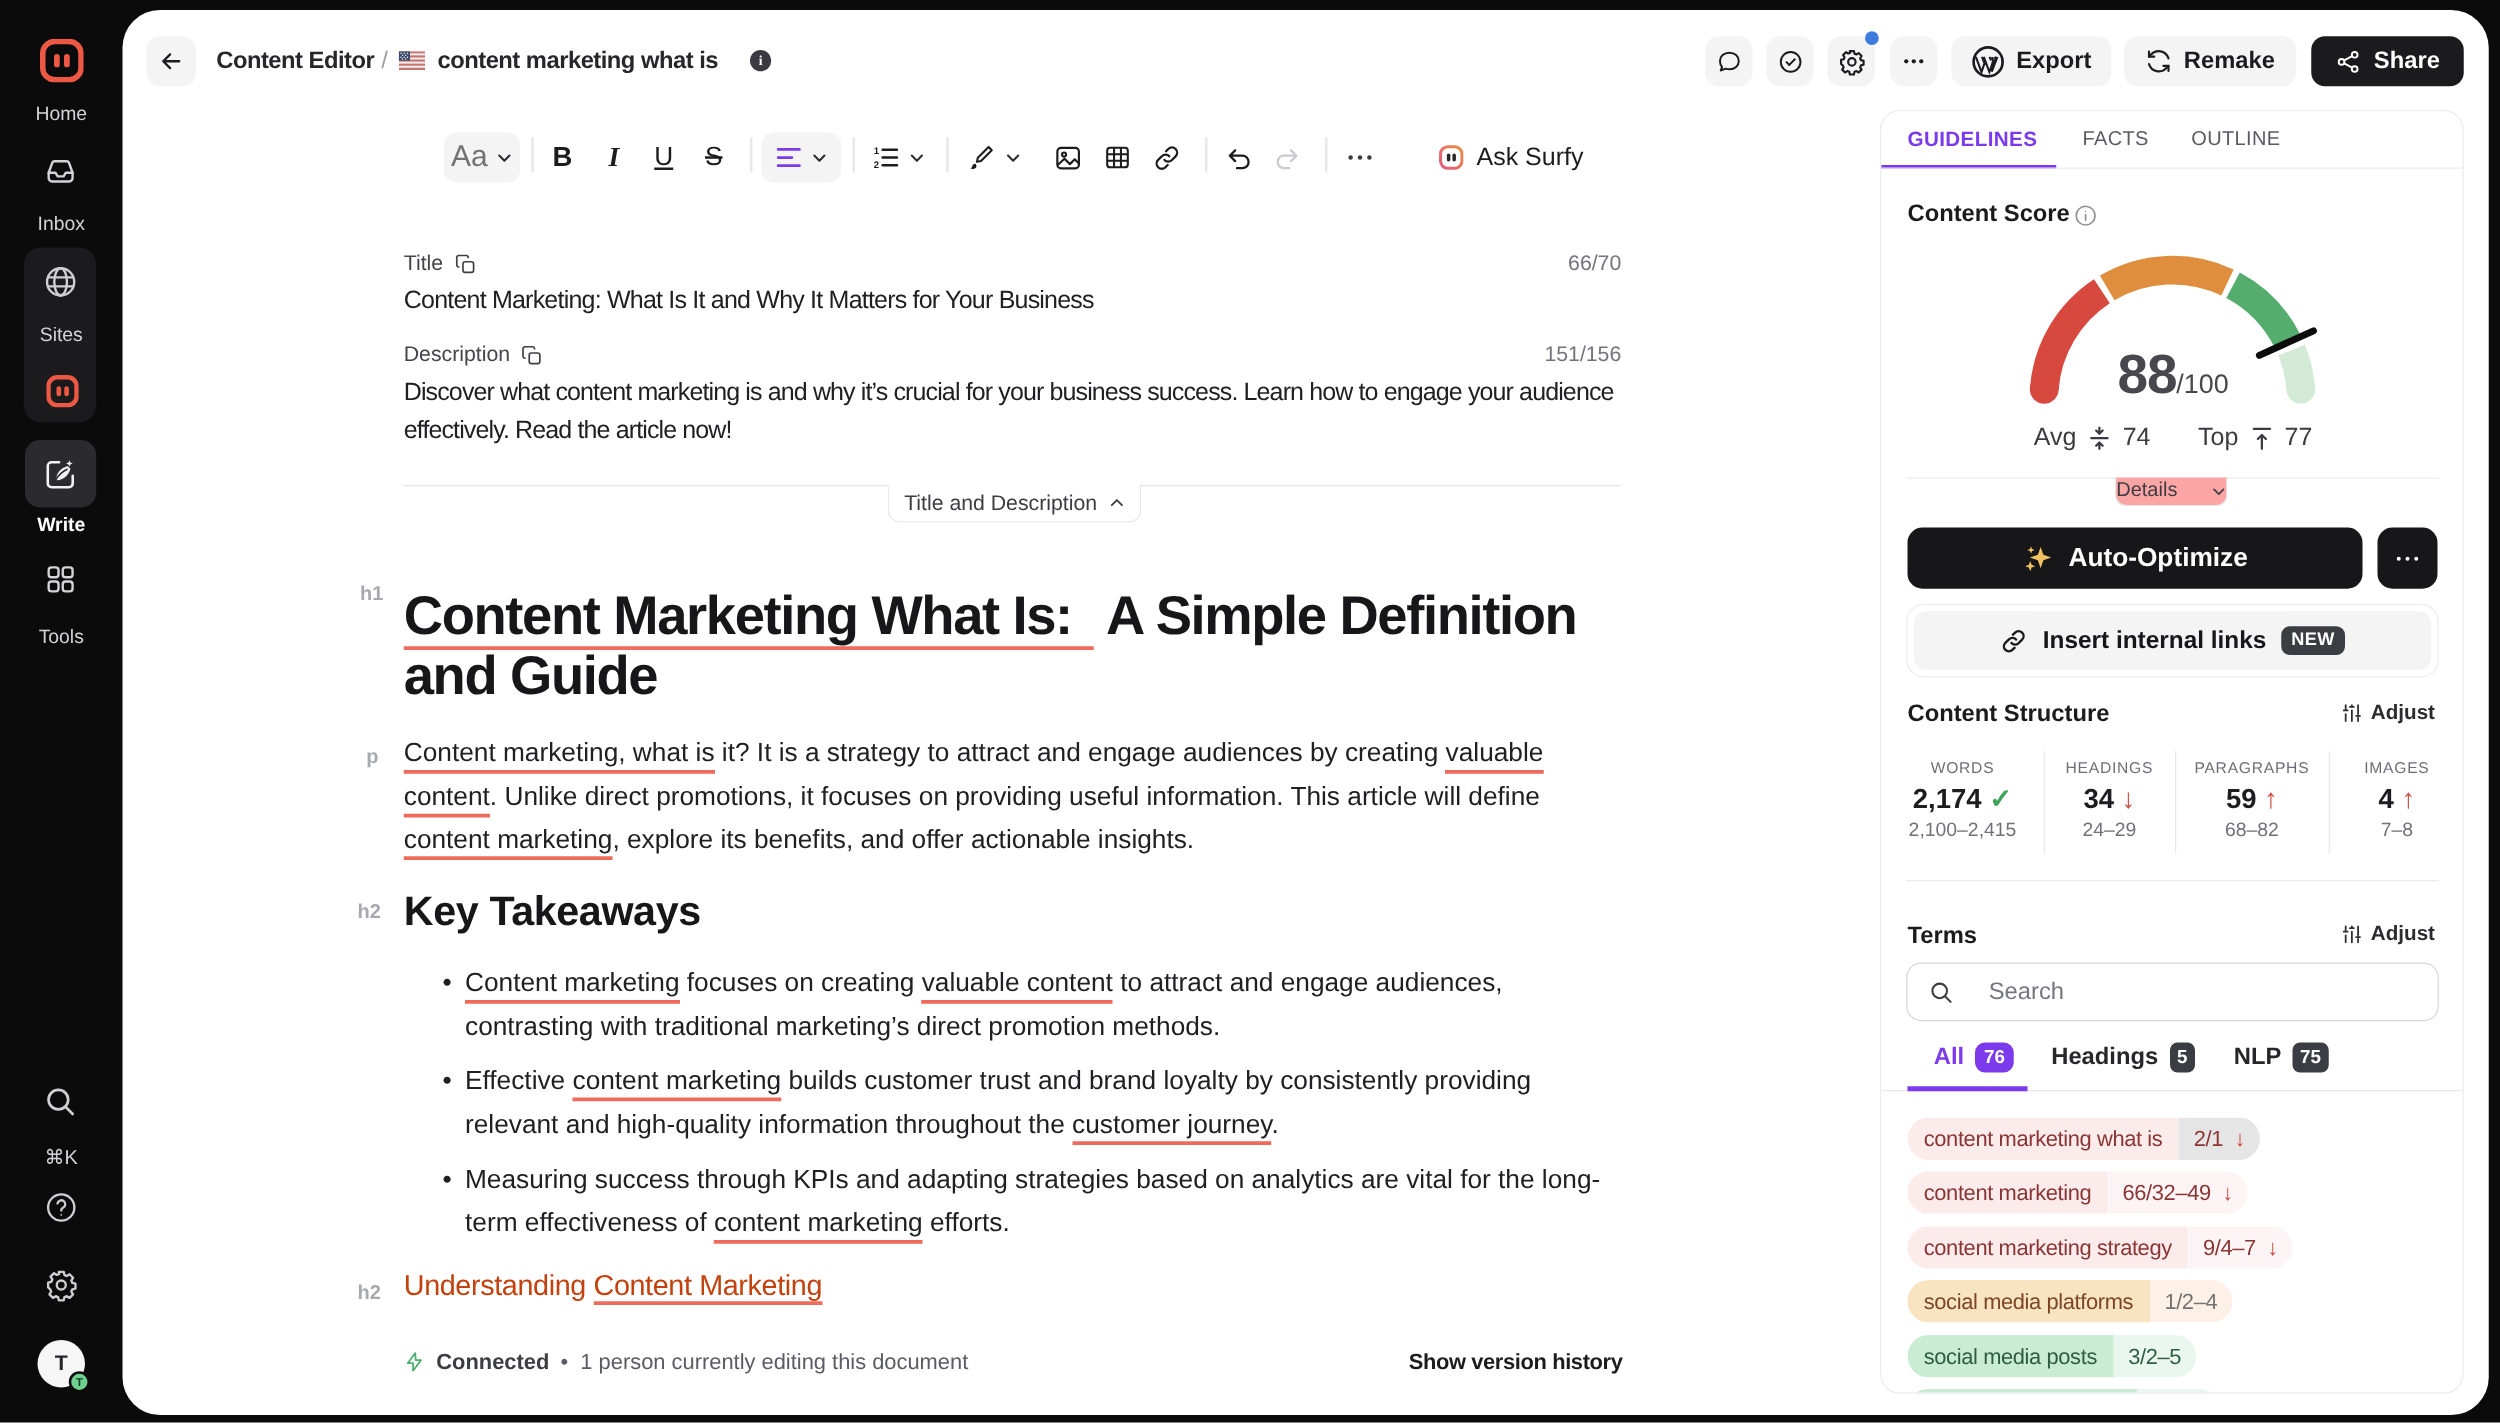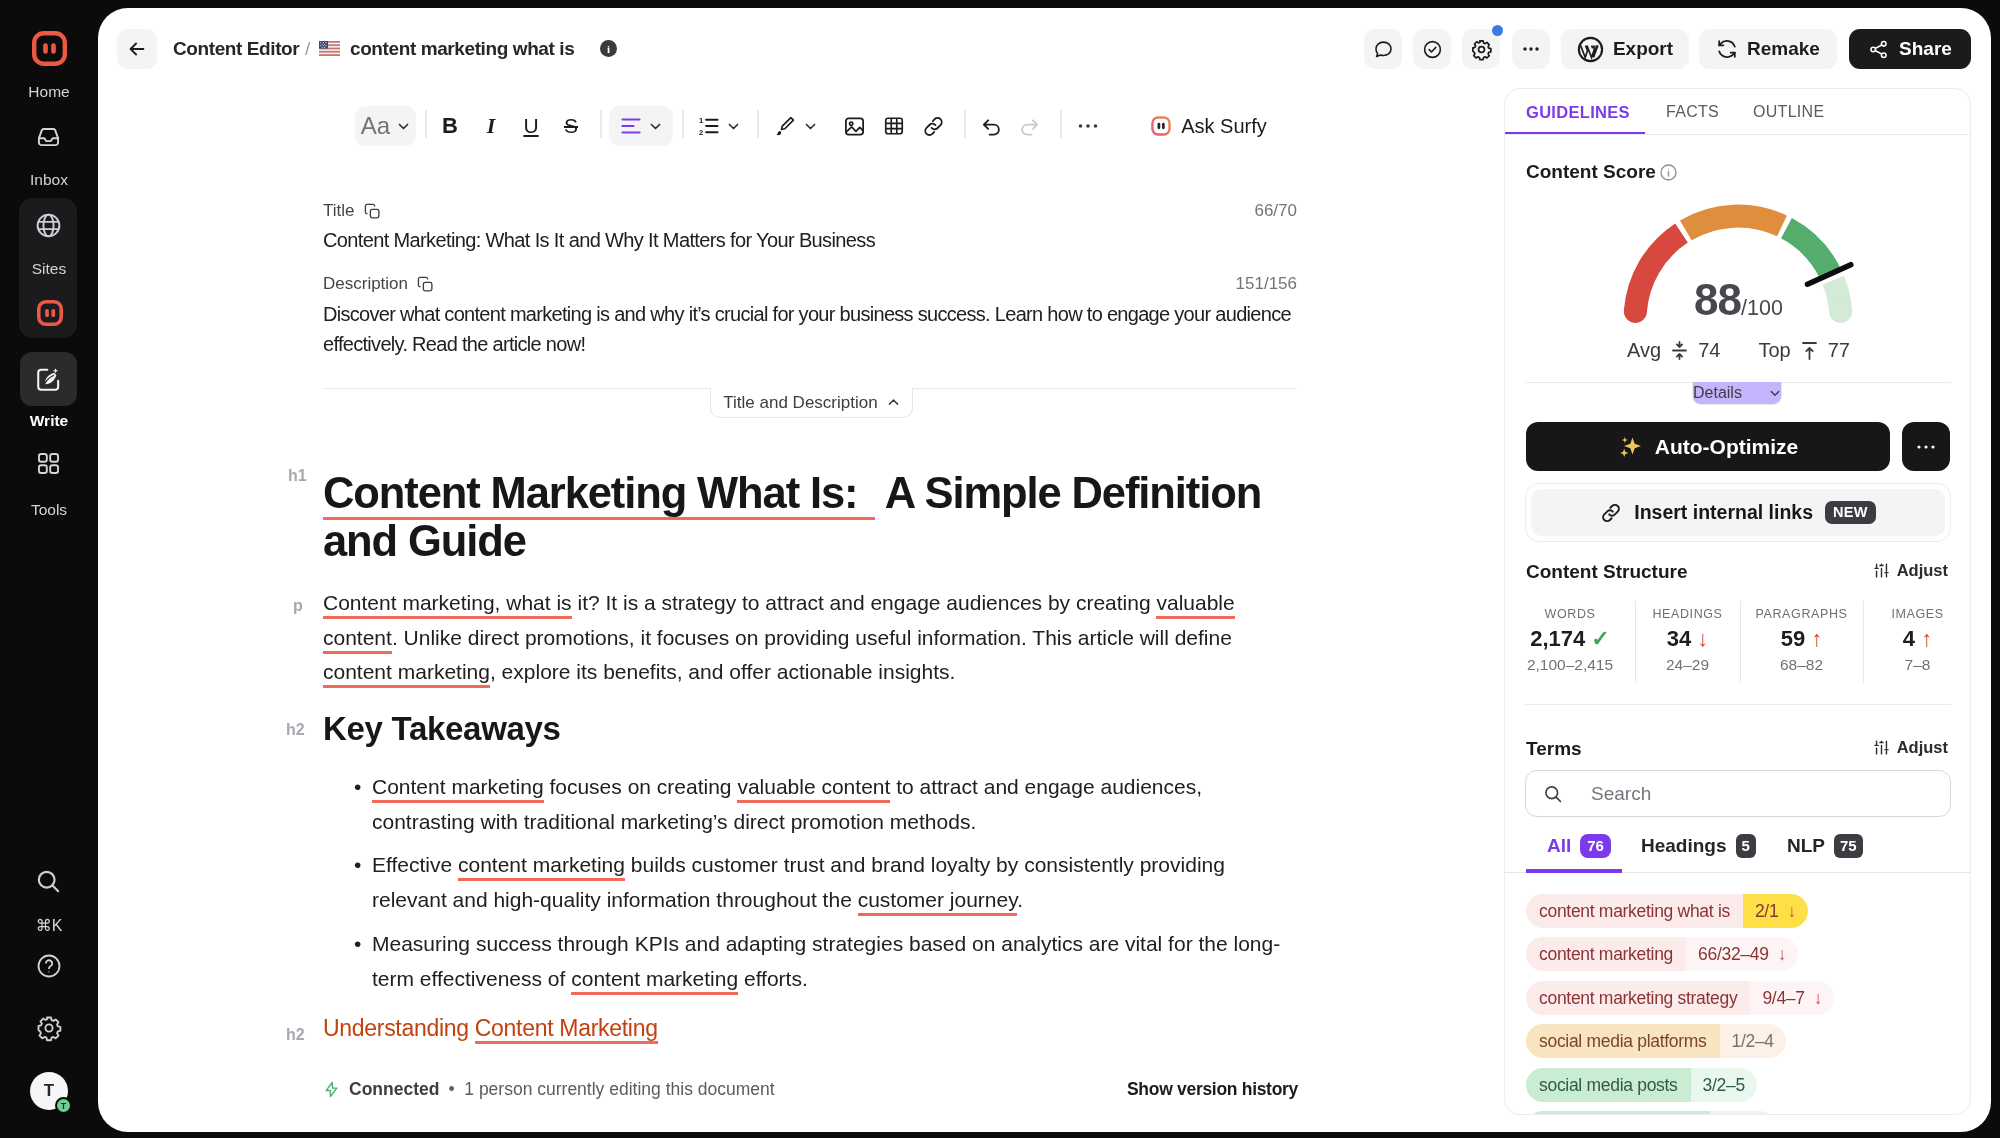--- a/index.html
+++ b/index.html
@@ -397,21 +397,21 @@
       <span>74</span>
       <span style="width:18px"></span>
       <span>Top</span>
       <svg width="17" height="19" viewBox="0 0 17 19" fill="none" stroke="#3a3a41" stroke-width="1.8" stroke-linecap="round">
           <path d="M2 2 h13"></path>
           <path d="M8.5 18 V7 M8.5 7 l-3.2 3.2 M8.5 7 l3.2 3.2"></path>
         </svg>
       <span>77</span>
     </div>
     <div class="abs" style="left:20px;top:293px;width:426px;height:1px;background:#ececee"></div>
-    <div class="abs" style="left:187px;top:293px;width:90px;height:23px;background:#c4b5fd;border:1px solid #e6e6e9;border-top:none;border-radius:0 0 9px 9px;display:flex;align-items:center;justify-content:space-between;gap:7px">
+    <div class="abs" style="left:187px;top:293px;width:90px;height:23px;background:#fca5a5;border:1px solid #e6e6e9;border-top:none;border-radius:0 0 9px 9px;display:flex;align-items:center;justify-content:space-between;gap:7px">
       <span style="font-size:16px;color:#3c3c43">Details</span>
       <svg width="12" height="12" viewBox="0 0 16 16" fill="none" stroke="#3c3c43" stroke-width="1.8" stroke-linecap="round" stroke-linejoin="round">
           <path d="M3 6 l5 5 5-5"></path>
         </svg>
     </div>
 
     <div class="abs" style="left:21px;top:333px;width:364px;height:49px;background:#17171a;border-radius:12px;display:flex;align-items:center;justify-content:center;gap:11px">
       <svg width="26" height="26" viewBox="0 0 26 26">
           <path d="M14.5 3.5 l2.2 6.3 6.3 2.2 -6.3 2.2 -2.2 6.3 -2.2-6.3 -6.3-2.2 6.3-2.2z" fill="#eec262"></path>
           <path d="M6.2 14.8 l1.1 3 3 1.1 -3 1.1 -1.1 3 -1.1-3 -3-1.1 3-1.1z" fill="#eec262"></path>
@@ -495,21 +495,21 @@
     </div>
     <div class="abs" style="left:282px;top:745px;display:flex;align-items:center;gap:9px">
       <span style="font-size:19px;font-weight:bold;color:#26262b">NLP</span>
       <span style="background:#3c3c43;color:#fff;font-size:15px;font-weight:bold;border-radius:6px;padding:3px 6px 4px">75</span>
     </div>
     <div class="abs" style="left:0;top:783px;width:467px;height:1px;background:#e6e6e9"></div>
     <div class="abs" style="left:21px;top:780px;width:96px;height:3.5px;background:#7c3aed"></div>
 
     <div class="chip" style="top:805px">
       <span class="t" style="background:#fcebeb;color:#8a3434">content marketing what is</span>
-      <span class="c" style="background:#fde047;color:#8a3434">2/1&nbsp;&nbsp;<span style="color:#cc4743">↓</span></span>
+      <span class="c" style="background:#e5e5e5;color:#8a3434">2/1&nbsp;&nbsp;<span style="color:#cc4743">↓</span></span>
     </div>
     <div class="chip" style="top:848px">
       <span class="t" style="background:#fcebeb;color:#8a3434">content marketing</span>
       <span class="c" style="background:#fdf5f5;color:#8a3434">66/32–49&nbsp;&nbsp;<span style="color:#cc4743">↓</span></span>
     </div>
     <div class="chip" style="top:892px">
       <span class="t" style="background:#fcebeb;color:#8a3434">content marketing strategy</span>
       <span class="c" style="background:#fdf5f5;color:#8a3434">9/4–7&nbsp;&nbsp;<span style="color:#cc4743">↓</span></span>
     </div>
     <div class="chip" style="top:935px">

